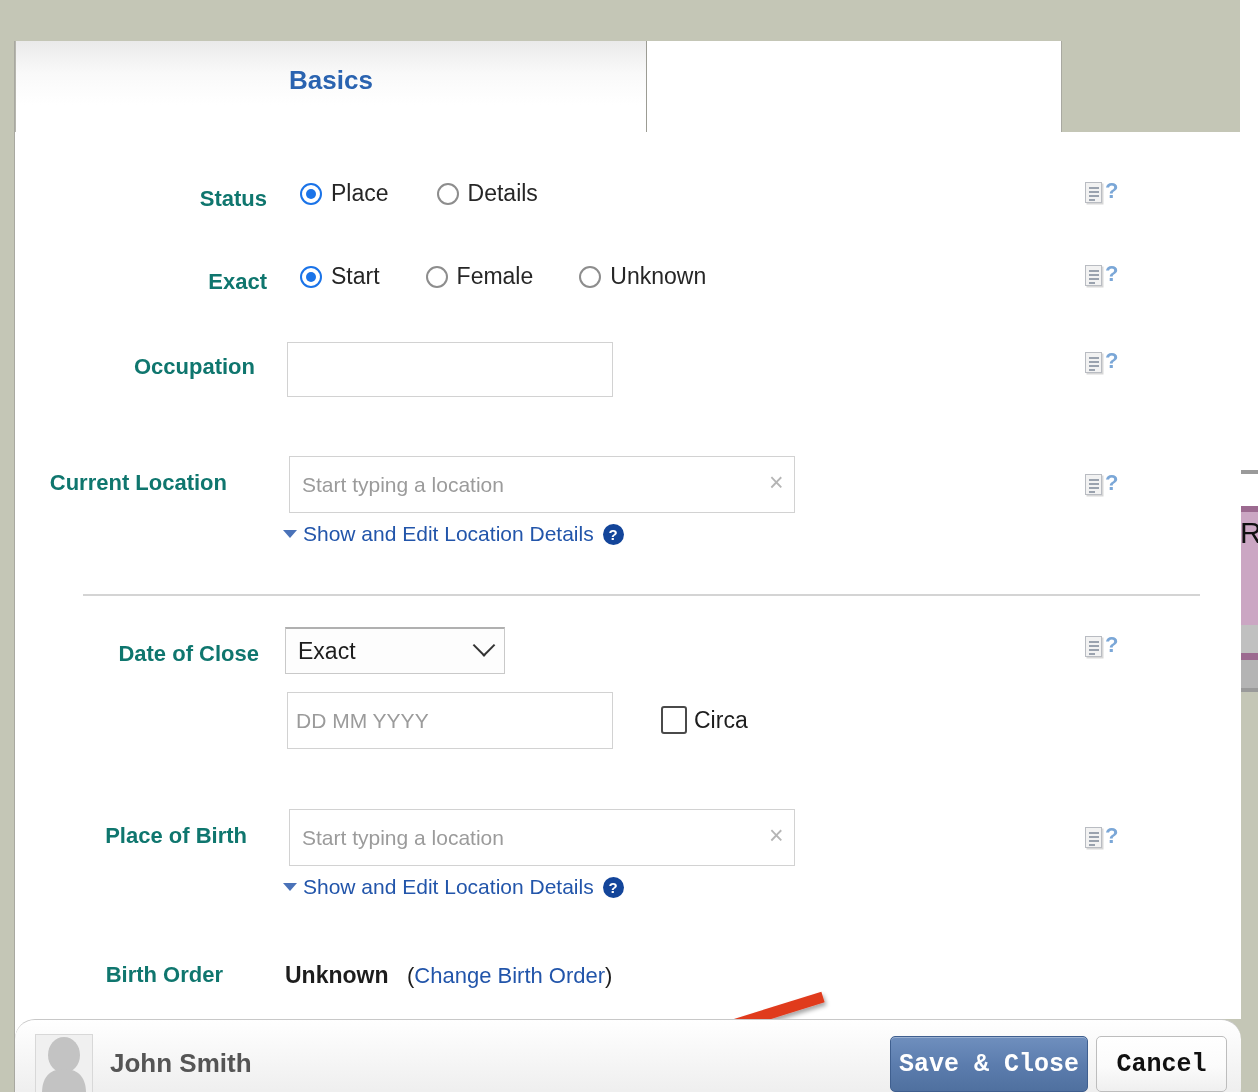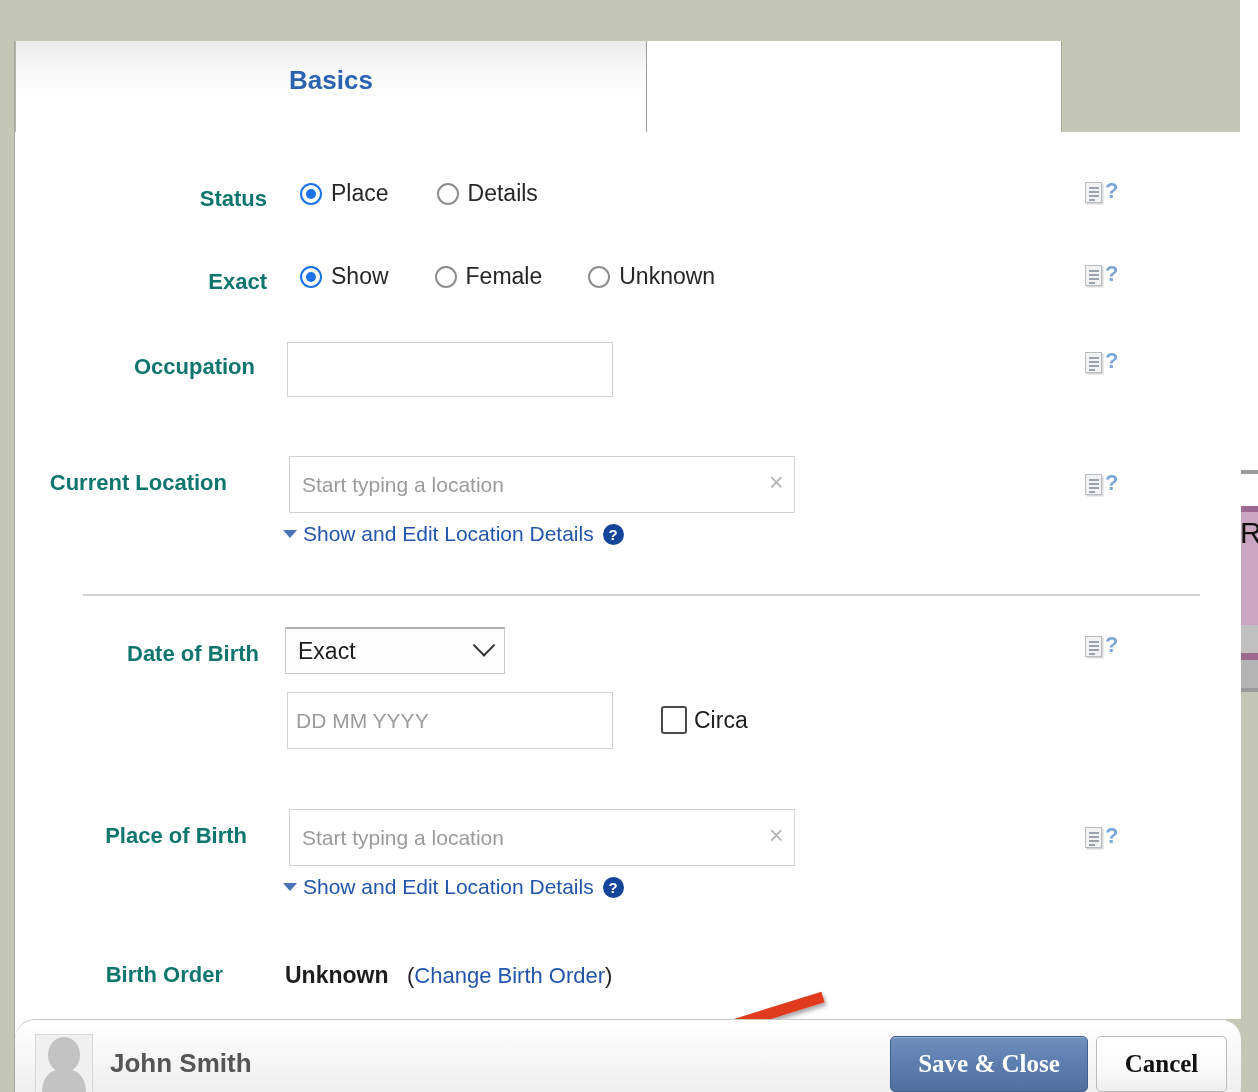--- a/index.html
+++ b/index.html
@@ -202,21 +202,21 @@
     overflow: hidden;
   }
   .person-name {
     position: absolute; left: 95px; top: 28px;
     font-size: 26px; font-weight: bold; color: #555555;
   }
   .btn {
     position: absolute; box-sizing: border-box;
     font-size: 25px; font-weight: bold;
     display: flex; align-items: center; justify-content: center;
-    font-family: Liberation Serif, serif;
+    font-family: Liberation Mono, monospace;
   }
   .btn-primary {
     right: 153px; top: 16px; width: 198px; height: 56px;
     background: linear-gradient(to bottom, #6f8fbe 0%, #5c7dae 50%, #4f709f 100%);
     border: 1px solid #3f5f8f; border-radius: 5px; color: #ffffff;
     box-shadow: inset 0 1px 0 rgba(255,255,255,.3);
   }
   .btn-secondary {
     right: 14px; top: 16px; width: 131px; height: 56px;
     background: linear-gradient(to bottom, #ffffff 0%, #fbfbfb 55%, #efefef 100%);
@@ -271,21 +271,21 @@
             </span>
           <span class="help-q">?</span>
         </div>
       </div>
 
       <div class="row" style="top:131px;">
         <div class="lbl" style="top:6px; font-size:22px;">Exact</div>
         <div class="radio-group">
           <label class="radio-opt">
             <span class="radio on"></span>
-            <span class="radio-lbl">Show</span>
+            <span class="radio-lbl">Start</span>
           </label>
           <label class="radio-opt" style="margin-left:12px;">
             <span class="radio"></span>
             <span class="radio-lbl">Female</span>
           </label>
           <label class="radio-opt" style="margin-left:12px;">
             <span class="radio"></span>
             <span class="radio-lbl">Unknown</span>
           </label>
         </div>
@@ -330,21 +330,21 @@
               <i></i>
               <i></i>
             </span>
           <span class="help-q">?</span>
         </div>
       </div>
 
       <div class="divider" style="top:462px;"></div>
 
       <div class="row" style="top:495px;">
-        <div class="lbl" style="top:14px; width:252px; font-size:22px; left:-8px;">Date of Birth</div>
+        <div class="lbl" style="top:14px; width:252px; font-size:22px; left:-8px;">Date of Close</div>
         <div class="selectbox" style="left:270px; top:0px; width:220px; height:47px;">
           <span>Exact</span>
           <span class="chev"></span>
         </div>
         <input class="txtbox" style="left: 272px; top: 65px; width: 326px; height: 57px; padding-left: 8px;" placeholder="DD MM YYYY">
         <div class="cbox-wrap" style="left:610px; top:79px;">
           <span class="cbox"></span>
           <span class="cbox-lbl">Circa</span>
         </div>
         <div class="note-help" style="left:1070px; top:9px;">

